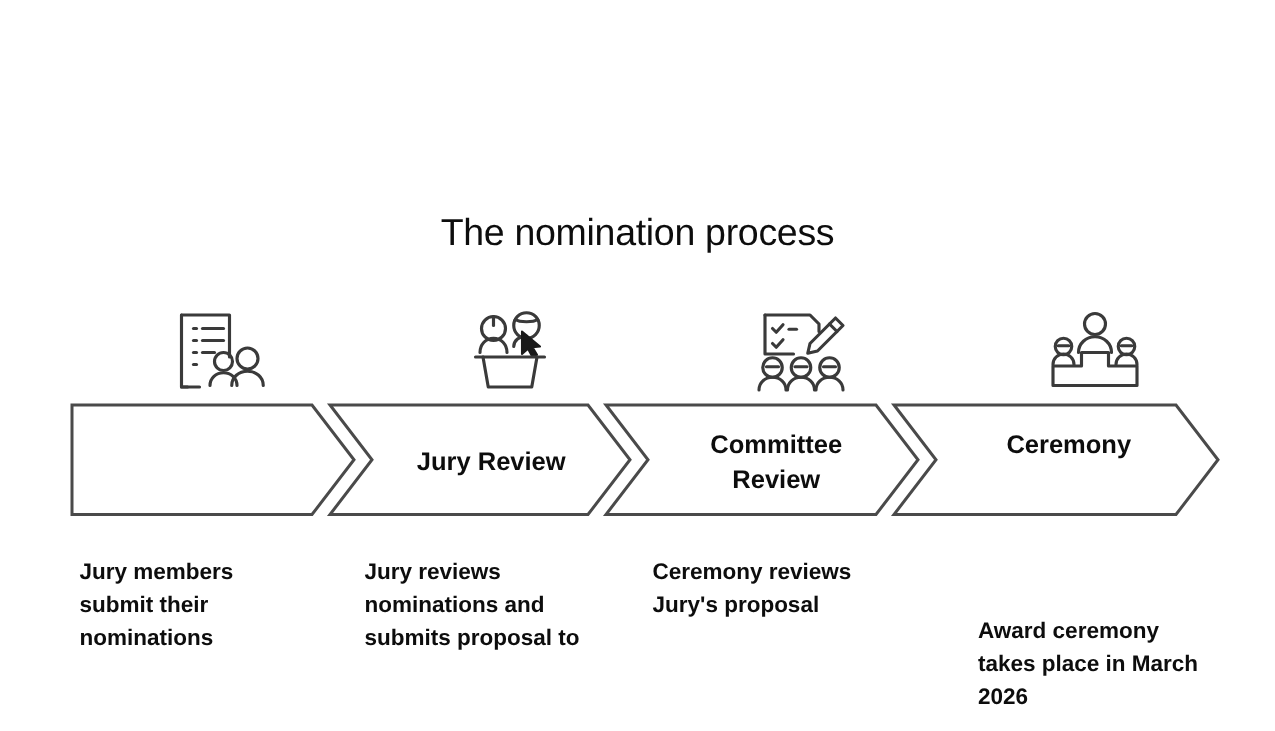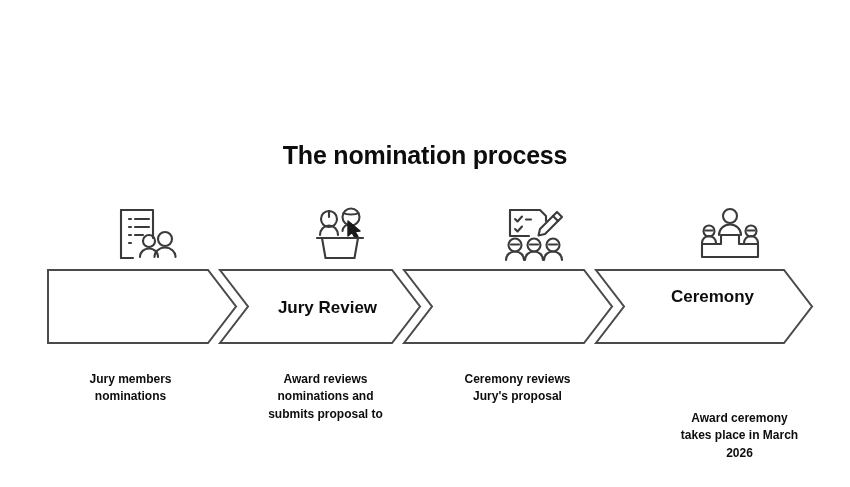--- a/index.html
+++ b/index.html
@@ -24,21 +24,21 @@
   }
 
   
   .title {
     position: absolute;
     left: 0;
     top: 141px;
     width: 850px;
     text-align: center;
     font-size: 25px;
-    font-weight: bold;
+    font-weight: normal;
     letter-spacing: -0.2px;
     color: #0d0d0d;
   }
 
   
   .icon-row {
     position: absolute;
     left: 47px;
     top: 203px;
     width: 765px;
@@ -70,22 +70,22 @@
     text-align: center;
     font-size: 17px;
     font-weight: bold;
     line-height: 1.33;
     color: #0d0d0d;
   }
 
   
   .caption {
     position: absolute;
-    text-align: center;
-    font-size: 12px;
+    text-align: left;
+    font-size: 15px;
     font-weight: bold;
     line-height: 1.45;
     color: #0d0d0d;
   }
 </style>
 </head>
 <body>
 
 <div class="slide">
 
@@ -191,32 +191,37 @@
 
       <path d="M556 8 H744 L772 44.5 L744 81 H556 L584 44.5 Z" fill="#ffffff" stroke="#4a4a4a" stroke-width="2"></path>
     </svg>
   </div>
 
 
   <div class="step-label" style="left:245px; top:297px; width:165px;">
     <div>Jury Review</div>
   </div>
 
+  <div class="step-label" style="left:435px; top:286px; width:165px;">
+    <div>Committee</div>
+    <div>Review</div>
+  </div>
 
   <div class="step-label" style="left:630px; top:286px; width:165px;">
     <div>Ceremony</div>
   </div>
 
   <div class="caption" style="left:53px; top:371px; width:155px;">
     <div>Jury members</div>
+    <div>submit their</div>
     <div>nominations</div>
   </div>
 
   <div class="caption" style="left:243px; top:371px; width:165px;">
-    <div>Award reviews</div>
+    <div>Jury reviews</div>
     <div>nominations and</div>
     <div>submits proposal to</div>
   </div>
 
   <div class="caption" style="left:435px; top:371px; width:165px;">
     <div>Ceremony reviews</div>
     <div>Jury's proposal</div>
   </div>
 
   <div class="caption" style="left:652px; top:371px; width:175px;margin-top:39px;">

